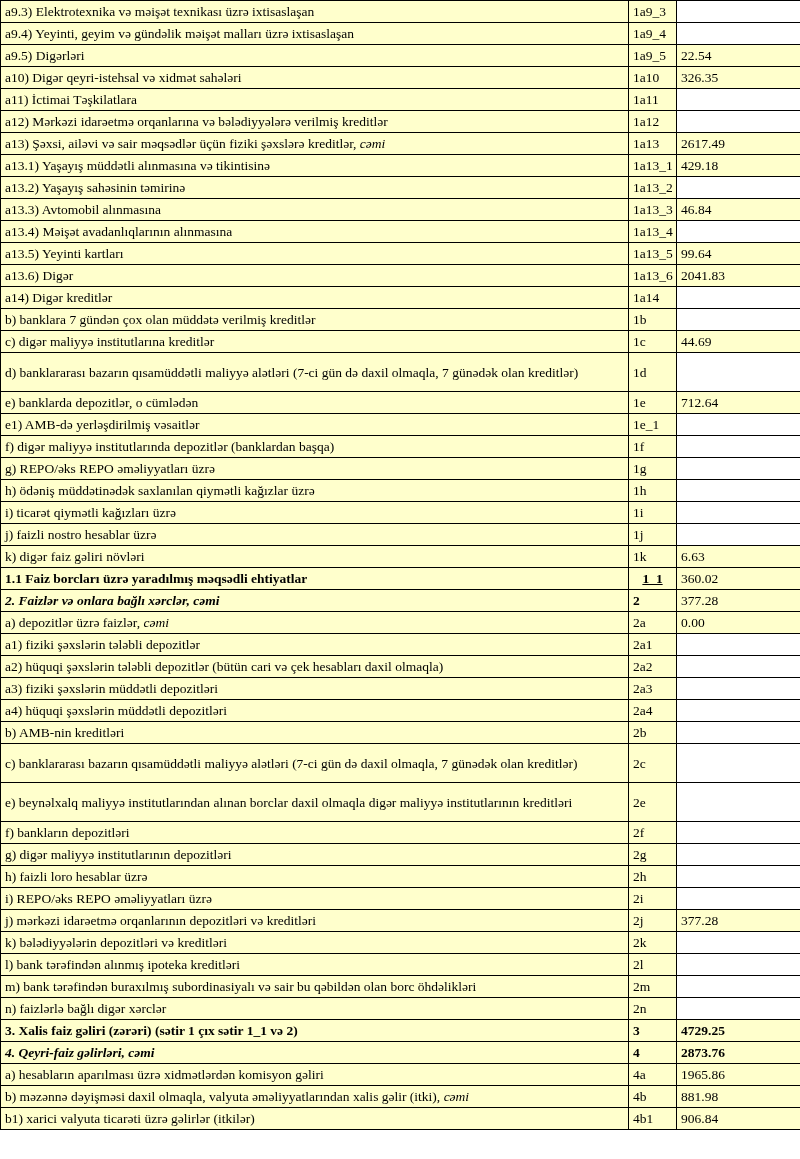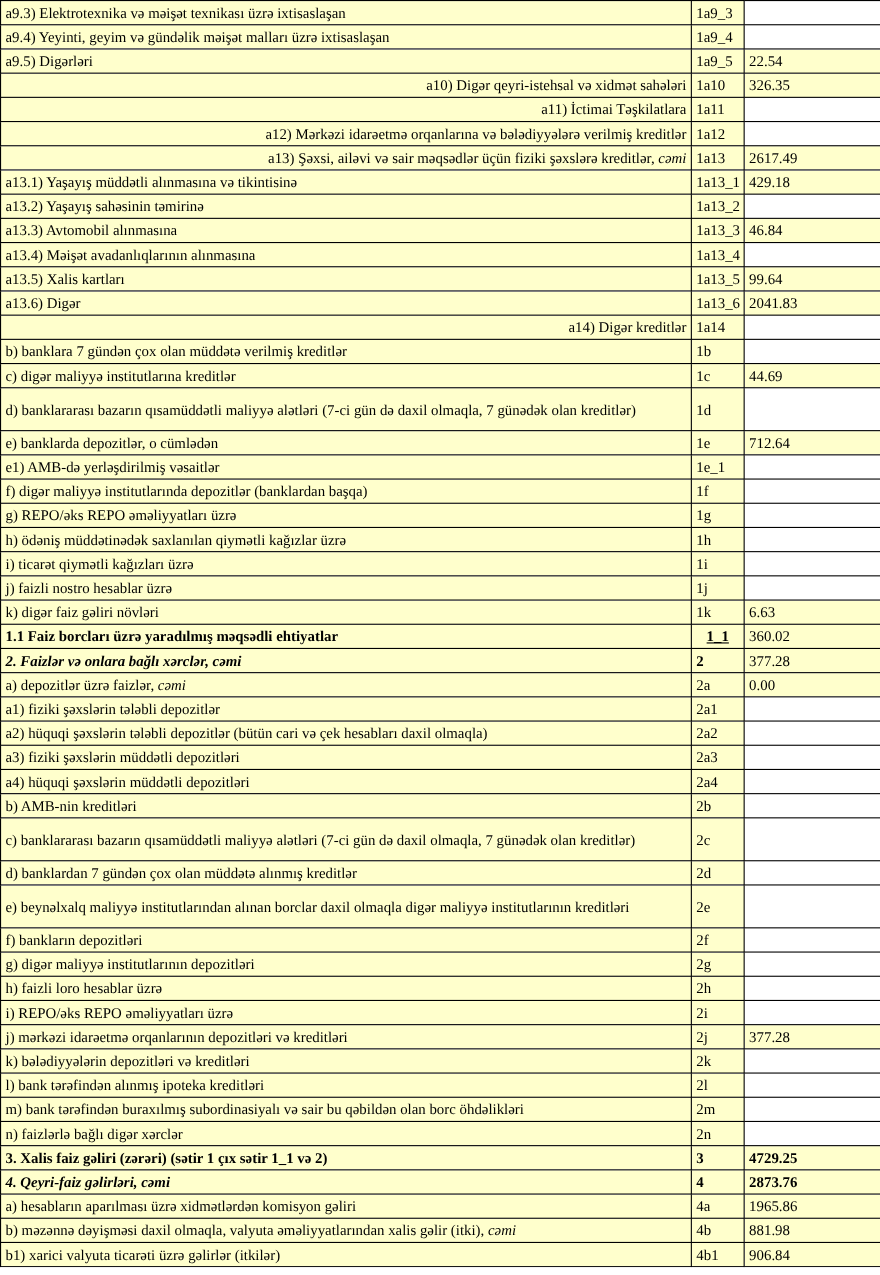--- a/index.html
+++ b/index.html
@@ -23,21 +23,21 @@
     vertical-align: middle;
     overflow: hidden;
     color: var(--text-color, #000000);
   }
   .report-table tr { height: 22px; }
   .report-table tr.tall { height: 39px; }
 
   .label-cell { text-align: left; }
   .indent-0 { padding-left: 4px; }
   .indent-1 { padding-left: 12px; }
-  .indent-2 { padding-left: 20px; text-align: right; }
+  .indent-2 { padding-left: 20px; }
   .indent-3 { padding-left: 37px; }
   .indent-4 { padding-left: 57px; }
 
   .code-cell { padding-left: 5px; }
   .value-cell { text-align: left; padding-right: 5px; }
   .value-cell.empty { background: var(--empty-cell-bg, #FFFFFF); }
 
   .bold { font-weight: bold; }
   .bold-italic { font-weight: bold; font-style: italic; }
   .italic { font-style: italic; }
@@ -103,21 +103,21 @@
           <td class="label-cell indent-3"><span>a13.3) Avtomobil alınmasına</span></td>
           <td class="code-cell">1a13_3</td>
           <td class="value-cell filled">46.84</td>
         </tr>
         <tr>
           <td class="label-cell indent-3"><span>a13.4) Məişət avadanlıqlarının alınmasına</span></td>
           <td class="code-cell">1a13_4</td>
           <td class="value-cell empty"></td>
         </tr>
         <tr>
-          <td class="label-cell indent-3"><span>a13.5) Xalis kartları</span></td>
+          <td class="label-cell indent-3"><span>a13.5) Yeyinti kartları</span></td>
           <td class="code-cell">1a13_5</td>
           <td class="value-cell filled">99.64</td>
         </tr>
         <tr>
           <td class="label-cell indent-3"><span>a13.6) Digər</span></td>
           <td class="code-cell">1a13_6</td>
           <td class="value-cell filled">2041.83</td>
         </tr>
         <tr>
           <td class="label-cell indent-2"><span>a14) Digər kreditlər</span></td>
@@ -217,25 +217,20 @@
         <tr>
           <td class="label-cell indent-1"><span>b) AMB-nin kreditləri</span></td>
           <td class="code-cell">2b</td>
           <td class="value-cell empty"></td>
         </tr>
         <tr class="tall">
           <td class="label-cell indent-1"><span>c) banklararası bazarın qısamüddətli maliyyə alətləri (7-ci gün də daxil olmaqla, 7 günədək olan kreditlər)</span></td>
           <td class="code-cell">2c</td>
           <td class="value-cell empty"></td>
         </tr>
-        <tr>
-          <td class="label-cell indent-1"><span>d) banklardan 7 gündən çox olan müddətə alınmış kreditlər</span></td>
-          <td class="code-cell">2d</td>
-          <td class="value-cell empty"></td>
-        </tr>
         <tr class="tall">
           <td class="label-cell indent-1"><span>e) beynəlxalq maliyyə institutlarından alınan borclar daxil olmaqla digər maliyyə institutlarının kreditləri</span></td>
           <td class="code-cell">2e</td>
           <td class="value-cell empty"></td>
         </tr>
         <tr>
           <td class="label-cell indent-1"><span>f) bankların depozitləri</span></td>
           <td class="code-cell">2f</td>
           <td class="value-cell empty"></td>
         </tr>

